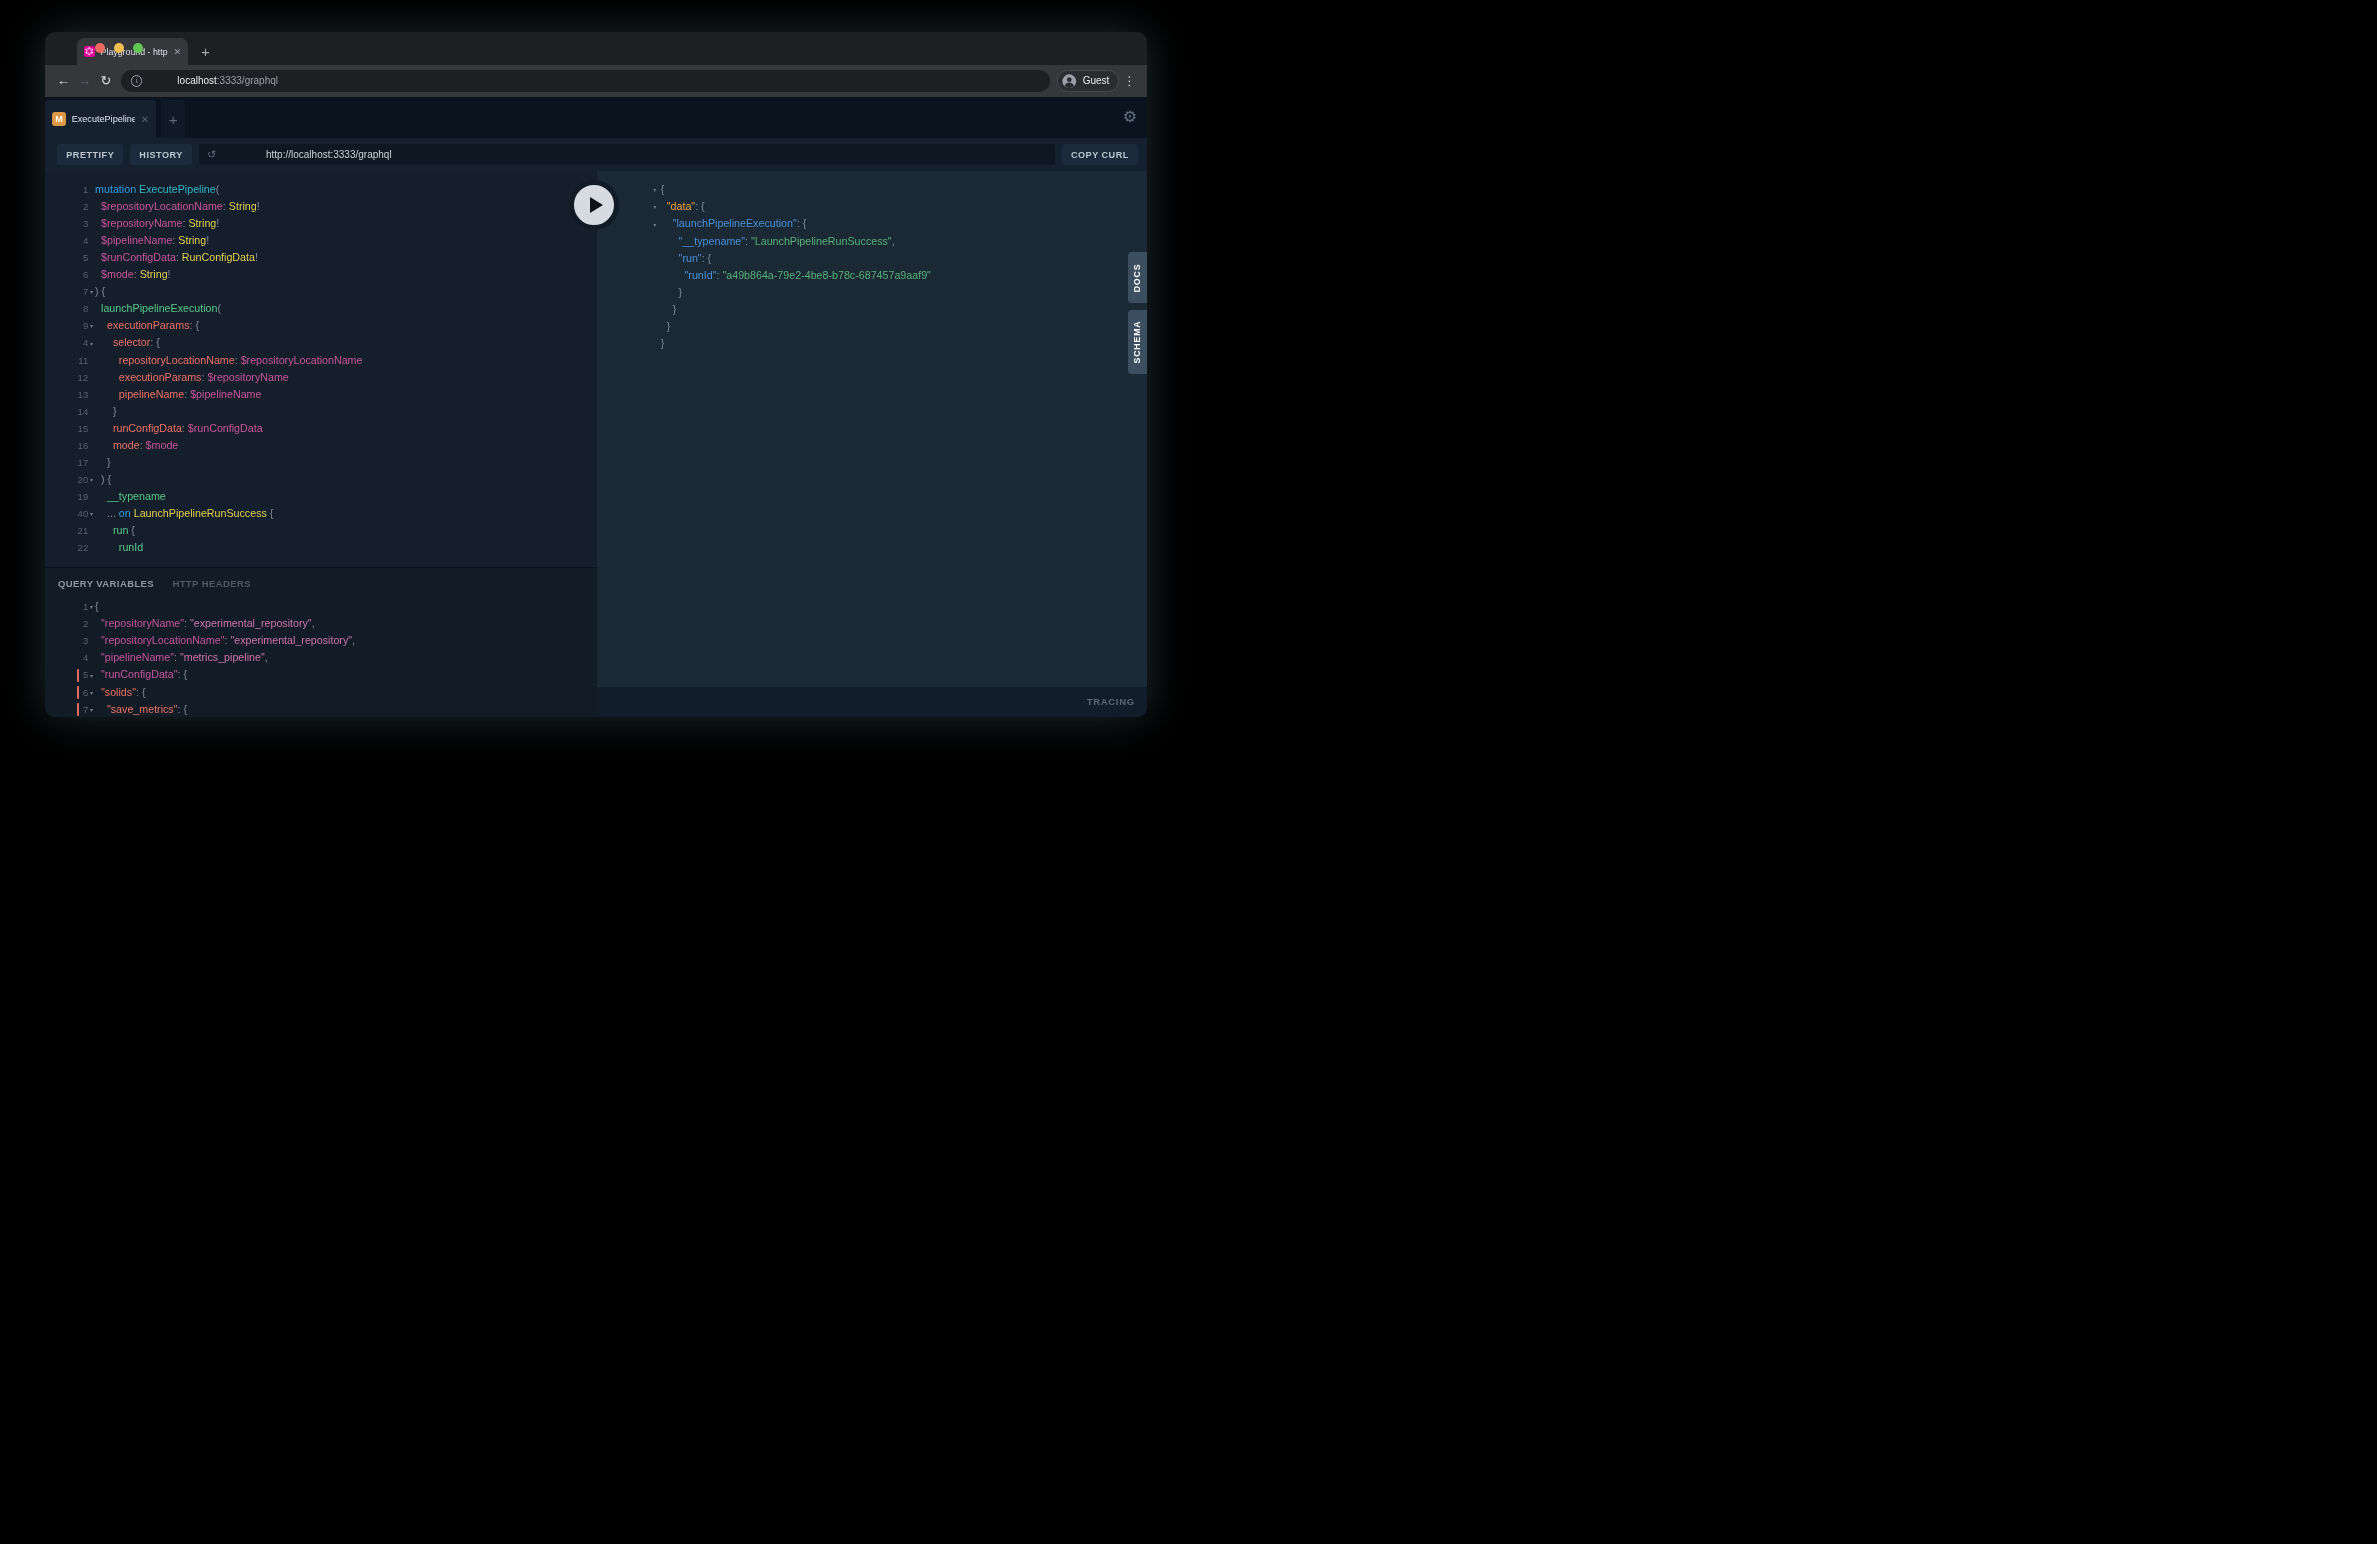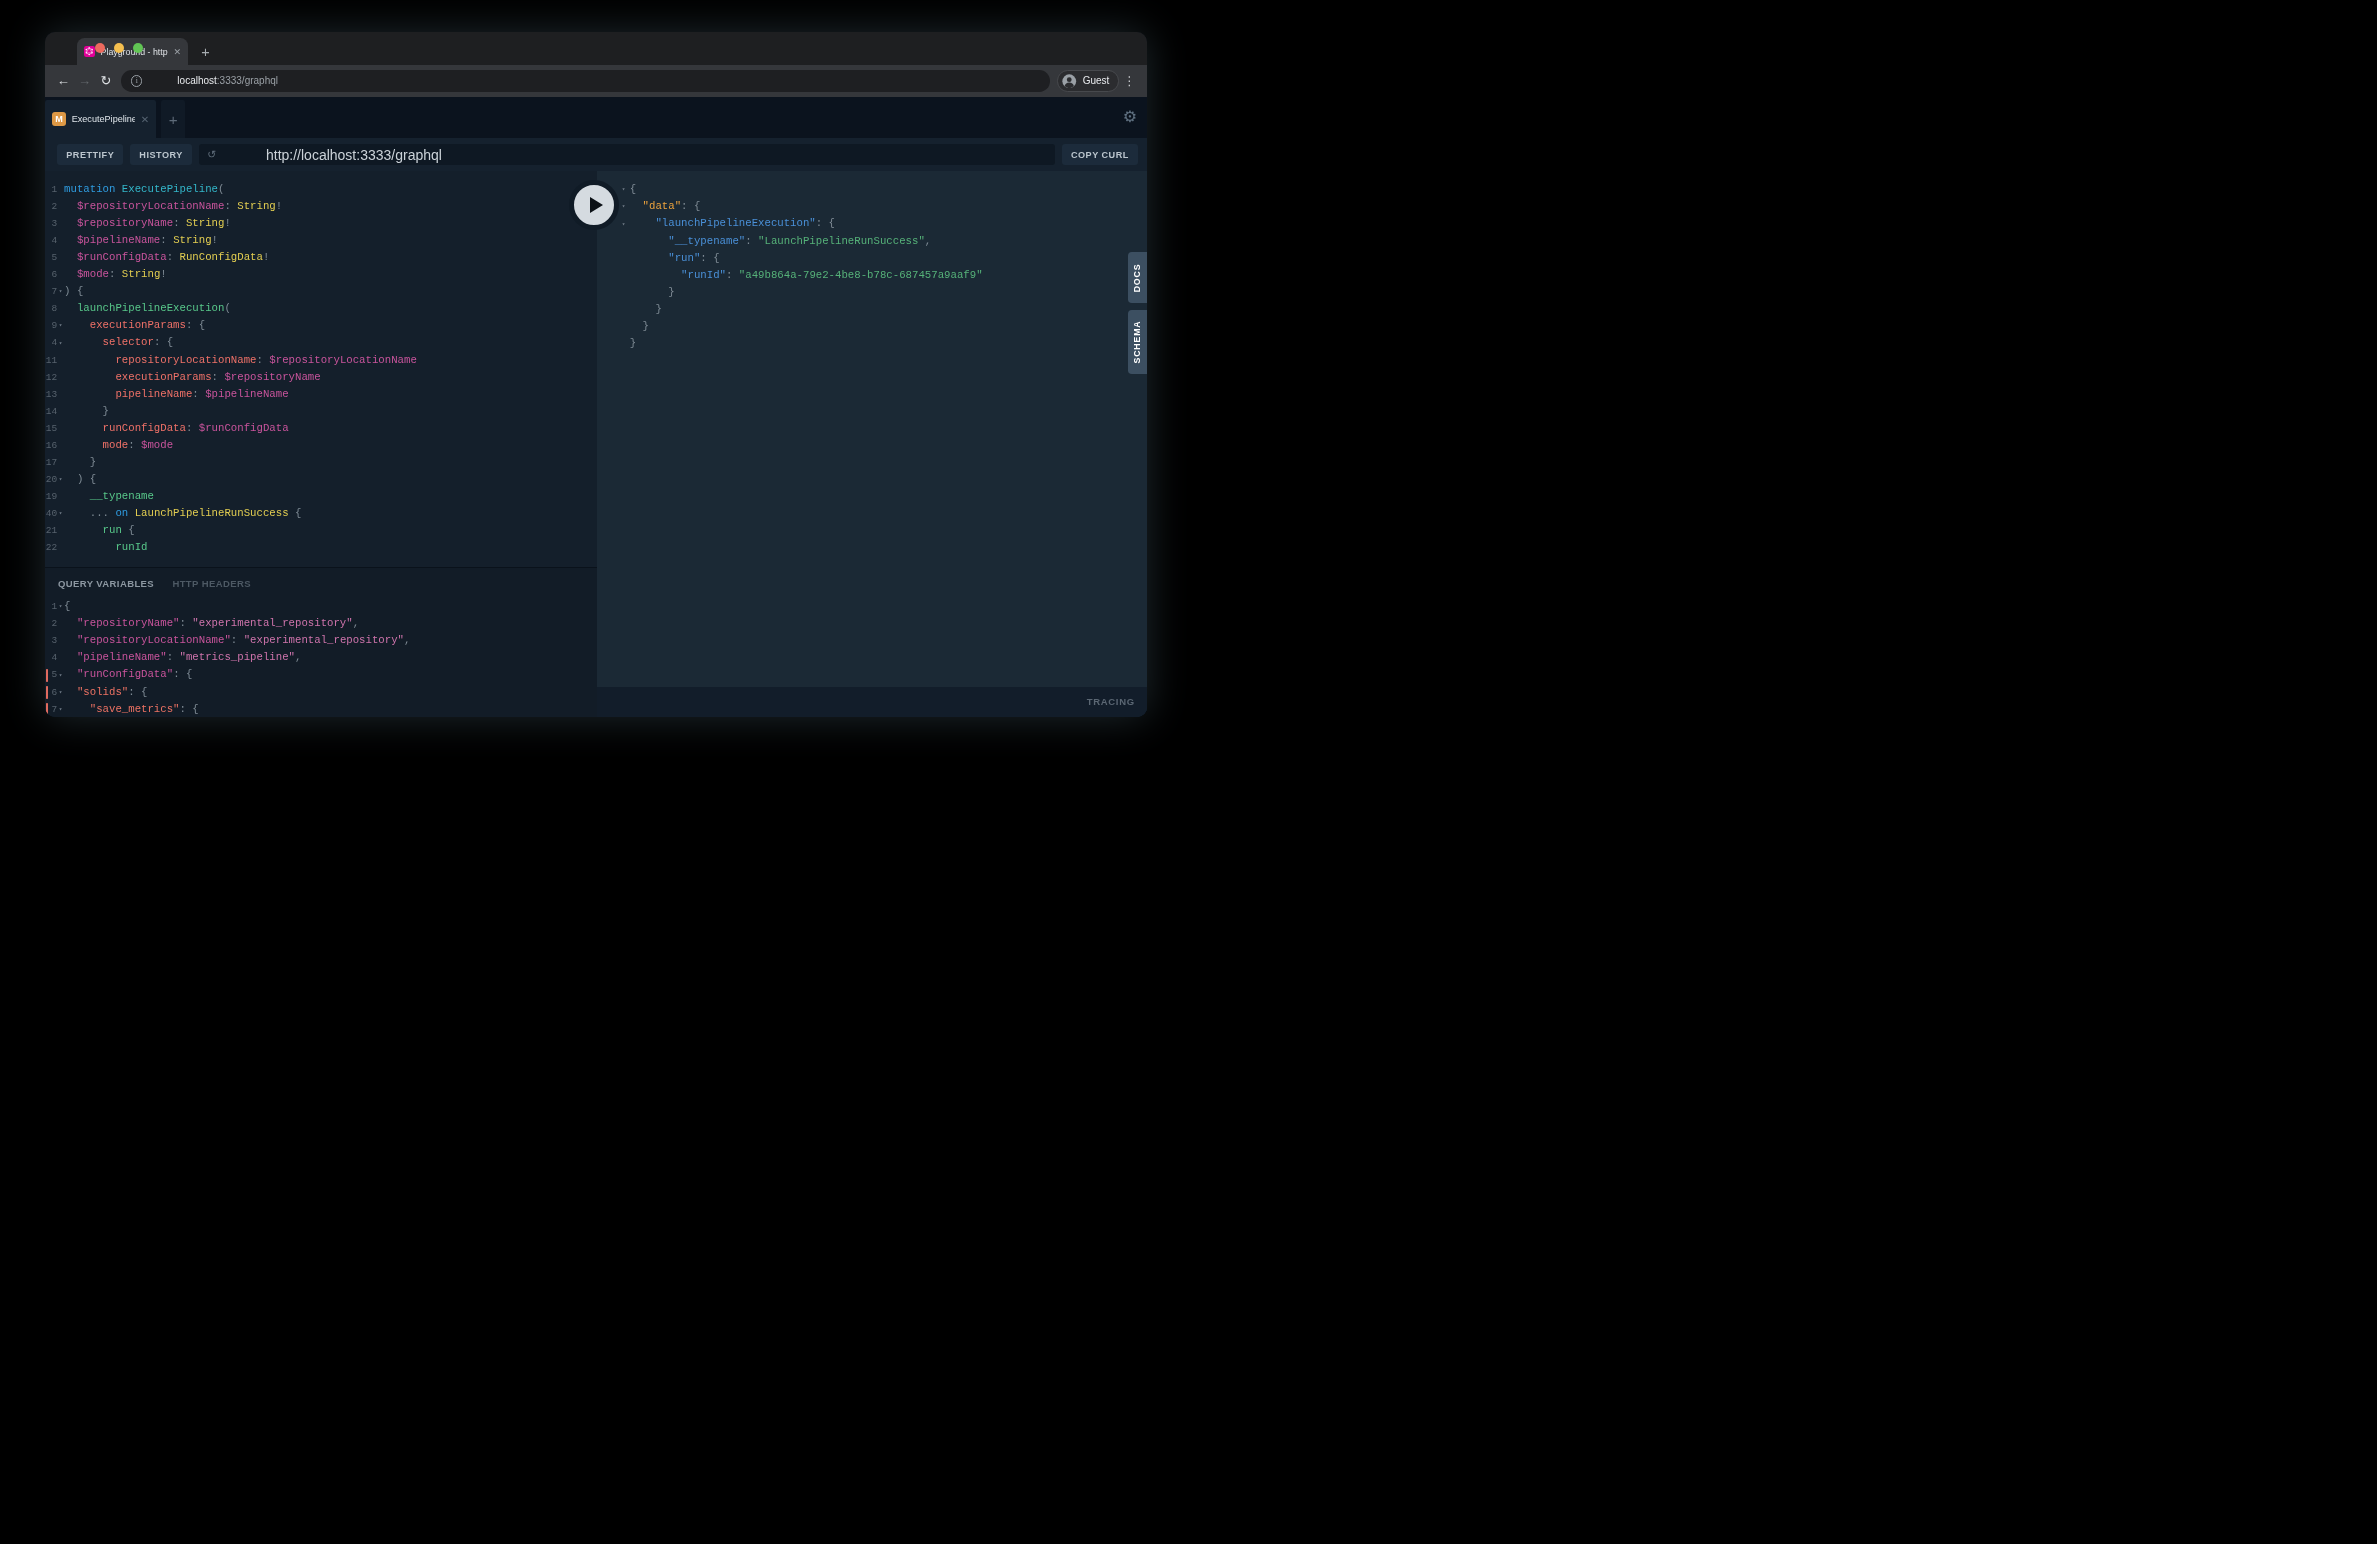--- a/index.html
+++ b/index.html
@@ -61,21 +61,21 @@
   .gear { position:absolute; right:10px; top:10px; color:#5f7080; font-size:16px; cursor:pointer; }
 
   .action-row { height:33px; flex:none; background:#15212e; display:flex; align-items:center;
                 padding:0 9.1px 0 12.2px; gap:6.9px; }
   .pg-btn { height:20.6px; padding:0 9.1px; background:#1c2b3b; border-radius:3px; font-size:9.1px;
             font-weight:bold; letter-spacing:0.5px; color:#bcc6ce; display:flex;
             align-items:center; cursor:pointer; flex:none; }
   .endpoint { flex:1; height:20.6px; background:#0e1823; border-radius:3px; display:flex;
               align-items:center; padding:0 8.4px; gap:6.9px; min-width:0; }
   .endpoint-ic { color:#5d6b78; font-size:10.7px; flex:none; }
-  .endpoint-text { font-size:14px; color:#ccd3d9; white-space:nowrap; overflow:hidden;padding-left:43px; }
+  .endpoint-text { font-size:10px; color:#ccd3d9; white-space:nowrap; overflow:hidden;padding-left:43px; }
 
   .main { flex:1; display:flex; min-height:0; position:relative; }
   .left-pane { width:552px; flex:none; display:flex; flex-direction:column;
                background:#141f2b; min-width:0; }
   .editor { flex:1; overflow:hidden; padding-top:10px; }
   .vars { height:150px; flex:none; background:#121c27; border-top:0.8px solid #0a121b;
           overflow:hidden; display:flex; flex-direction:column; }
   .vars-tabs { display:flex; gap:18.3px; padding:10px 12px 3px 13px; flex:none; }
   .vars-tab { font-size:9.5px; font-weight:bold; letter-spacing:0.4px; color:#8d98a2; cursor:pointer; }
   .vars-tab.dim { color:#4d5964; }
@@ -97,21 +97,21 @@
 
   .vtab { position:absolute; right:0; width:19px; background:#3c4f61; color:#fff;
           display:flex; align-items:center; justify-content:center;
           border-radius:3.8px 0 0 3.8px; cursor:pointer; z-index:4; }
   .vtab span { transform:rotate(-90deg); font-size:8.8px; font-weight:bold;
                letter-spacing:0.8px; white-space:nowrap; }
   .vtab.docs { top:81px; height:51px; }
   .vtab.schema { top:139px; height:64px; }
 
   
-  .codeblock { font-family:Liberation Mono, monospace; font-size:10.7px; line-height:17px; }
+  .codeblock { font-family:Liberation Sans, sans-serif; font-size:10.7px; line-height:17px;padding-left:31px; }
   .cl { white-space:pre; position:relative; }
   .cl .ln { display:inline-block; width:12.2px; text-align:right; color:#57626d; font-size:9.5px; }
   .cl .fa { display:inline-block; width:6.9px; text-align:center; color:#6e7a85; font-size:6.1px;
             vertical-align:0.8px; }
   .cl.resp-line { padding-left:20.6px; }
   .cl.resp-line .fa { width:12.2px; }
   .cl.err::before { content:""; position:absolute; left:0.8px; top:2.3px; height:13px; width:2.3px;
                     background:#e06a5e; border-radius:0.8px; }
   .tk-kw{color:#2f9ce0} .tk-cy{color:#33b6c9} .tk-vr{color:#c9549c} .tk-ty{color:#e3ce51}
   .tk-pu{color:#7f8b95} .tk-fd{color:#ef7168} .tk-gr{color:#58c88a} .tk-pl{color:#bfc8d0}

